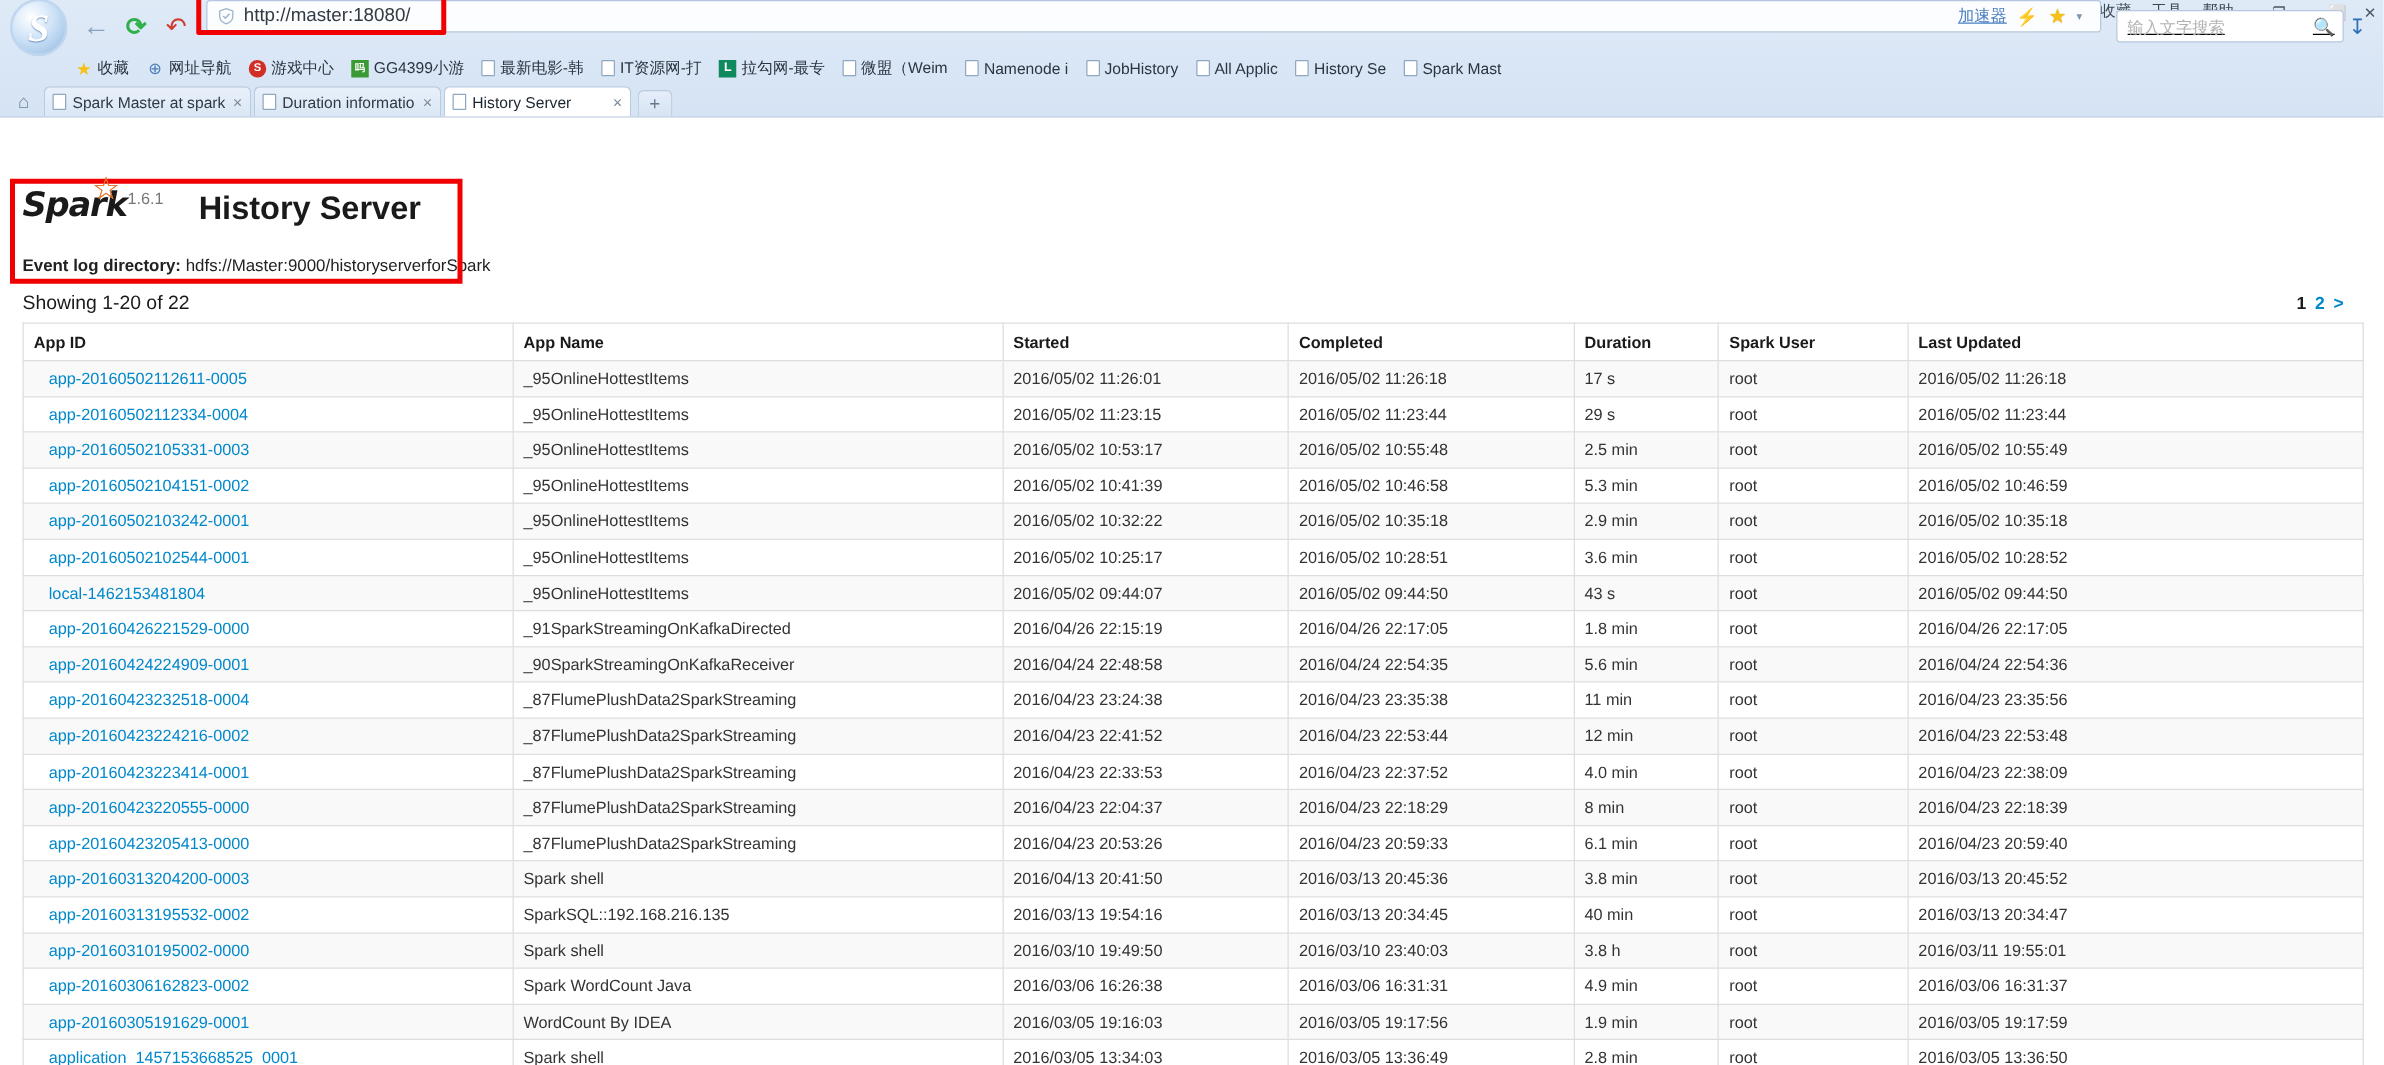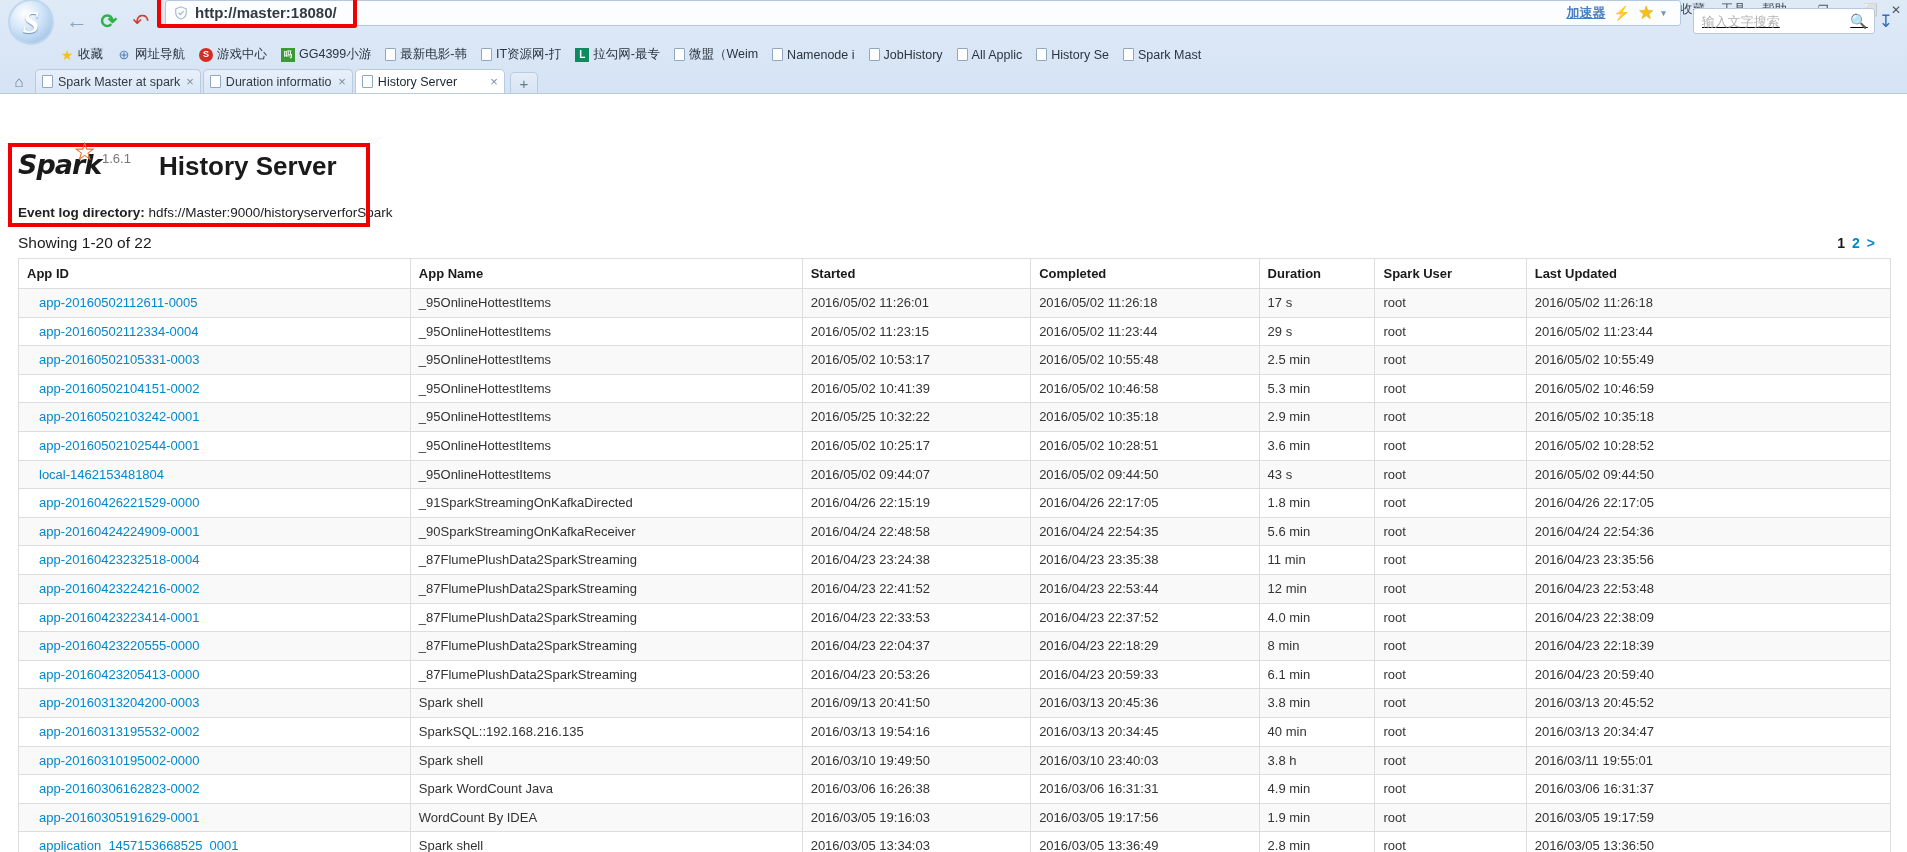--- a/index.html
+++ b/index.html
@@ -63,21 +63,20 @@
   }
   .nav-btn.back { font-size: 22px; color: #8ca4bd; margin-left: 10px;}
   .nav-btn.reload { color: #2fb14a; font-size: 20px; font-weight: bold; }
   .nav-btn.home-arrow { color: #cf3d2e; font-size: 20px; }
 
   .urlbar-wrap {
     position: relative;
     flex: 1 1 auto;
     margin: 0 6px 0 8px;
     height: 43px;
-    font-weight: bold;
   }
   .urlbar {
     height: 26px;
     background: #fbfdff;
     border: 1px solid #b6c8dd;
     border-radius: 3px;
     display: flex;
     align-items: center;
     padding: 0 8px;
     position: relative;
@@ -631,21 +630,21 @@
             <td>_95OnlineHottestItems</td>
             <td>2016/05/02 10:41:39</td>
             <td>2016/05/02 10:46:58</td>
             <td>5.3 min</td>
             <td>root</td>
             <td>2016/05/02 10:46:59</td>
           </tr>
           <tr>
             <td><a>app-20160502103242-0001</a></td>
             <td>_95OnlineHottestItems</td>
-            <td>2016/05/25 10:32:22</td>
+            <td>2016/05/02 10:32:22</td>
             <td>2016/05/02 10:35:18</td>
             <td>2.9 min</td>
             <td>root</td>
             <td>2016/05/02 10:35:18</td>
           </tr>
           <tr>
             <td><a>app-20160502102544-0001</a></td>
             <td>_95OnlineHottestItems</td>
             <td>2016/05/02 10:25:17</td>
             <td>2016/05/02 10:28:51</td>
@@ -721,21 +720,21 @@
             <td>_87FlumePlushData2SparkStreaming</td>
             <td>2016/04/23 20:53:26</td>
             <td>2016/04/23 20:59:33</td>
             <td>6.1 min</td>
             <td>root</td>
             <td>2016/04/23 20:59:40</td>
           </tr>
           <tr>
             <td><a>app-20160313204200-0003</a></td>
             <td>Spark shell</td>
-            <td>2016/09/13 20:41:50</td>
+            <td>2016/04/13 20:41:50</td>
             <td>2016/03/13 20:45:36</td>
             <td>3.8 min</td>
             <td>root</td>
             <td>2016/03/13 20:45:52</td>
           </tr>
           <tr>
             <td><a>app-20160313195532-0002</a></td>
             <td>SparkSQL::192.168.216.135</td>
             <td>2016/03/13 19:54:16</td>
             <td>2016/03/13 20:34:45</td>

